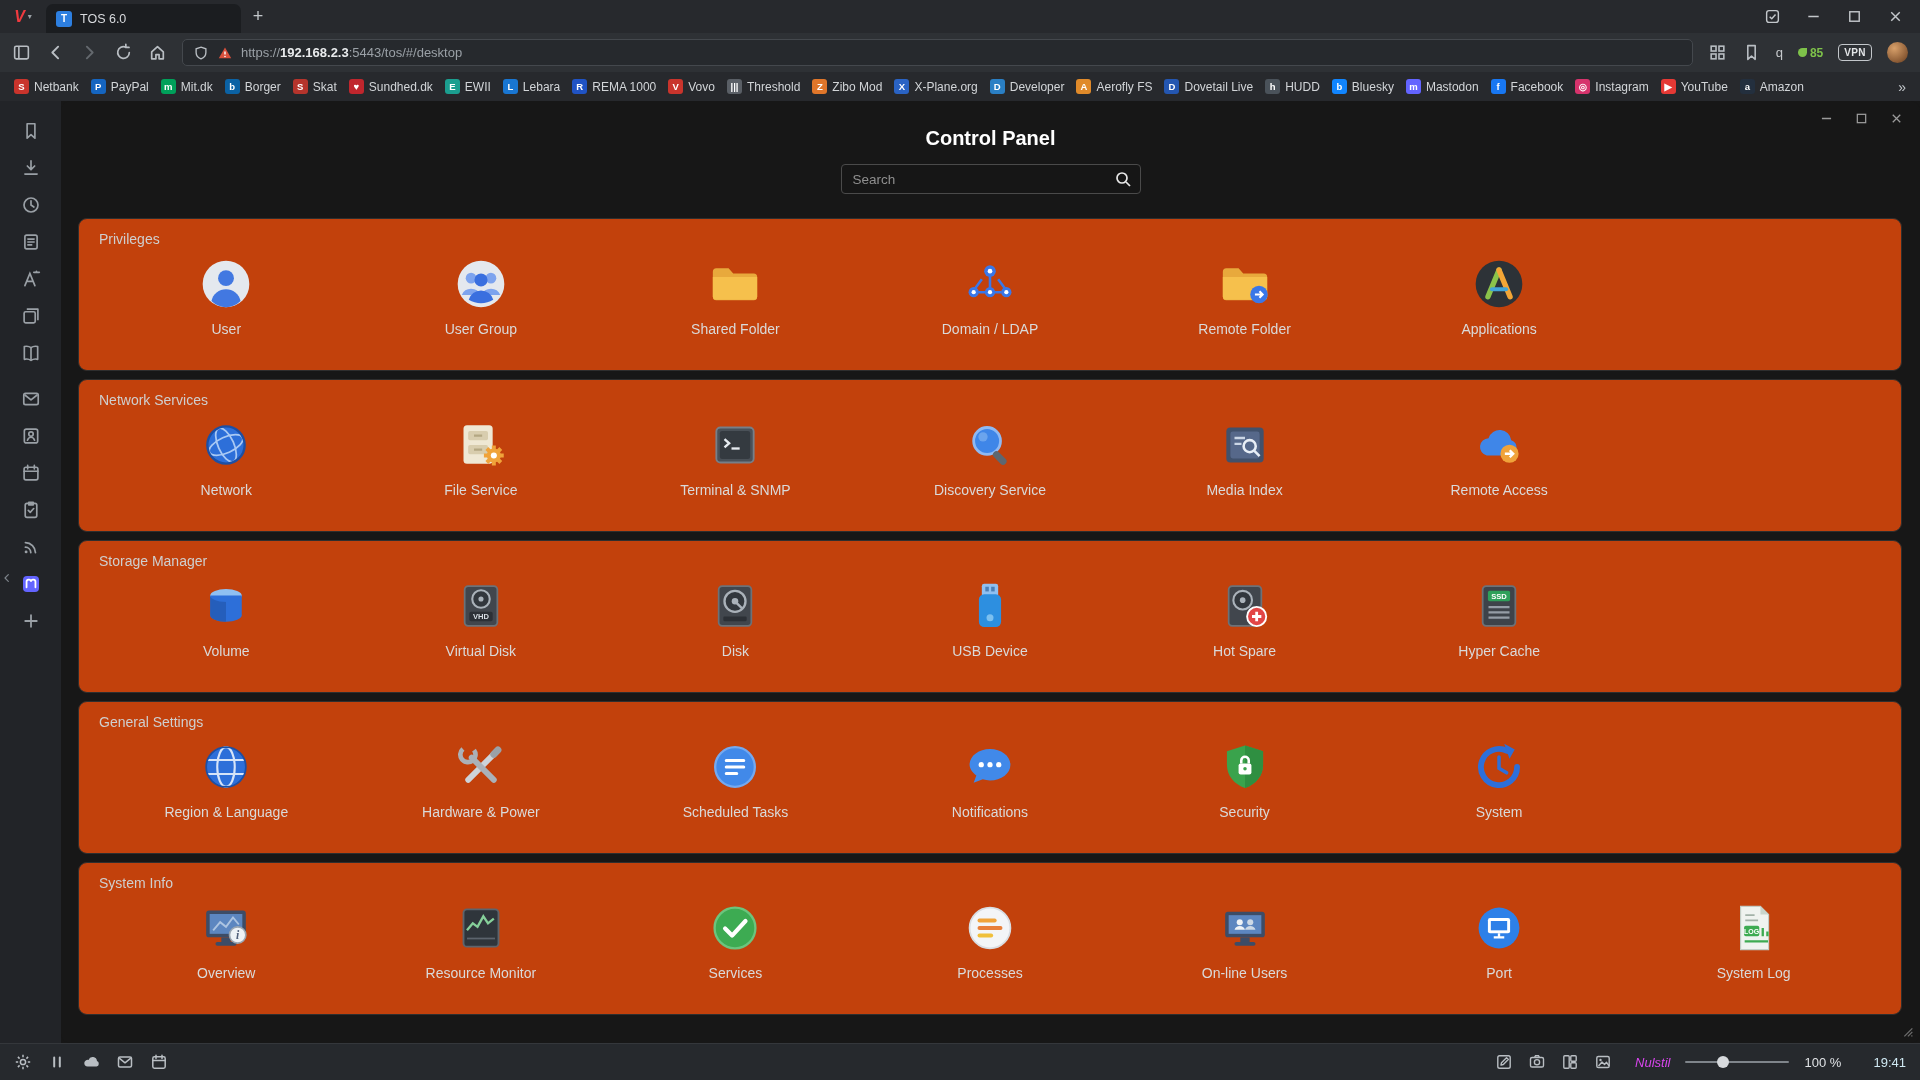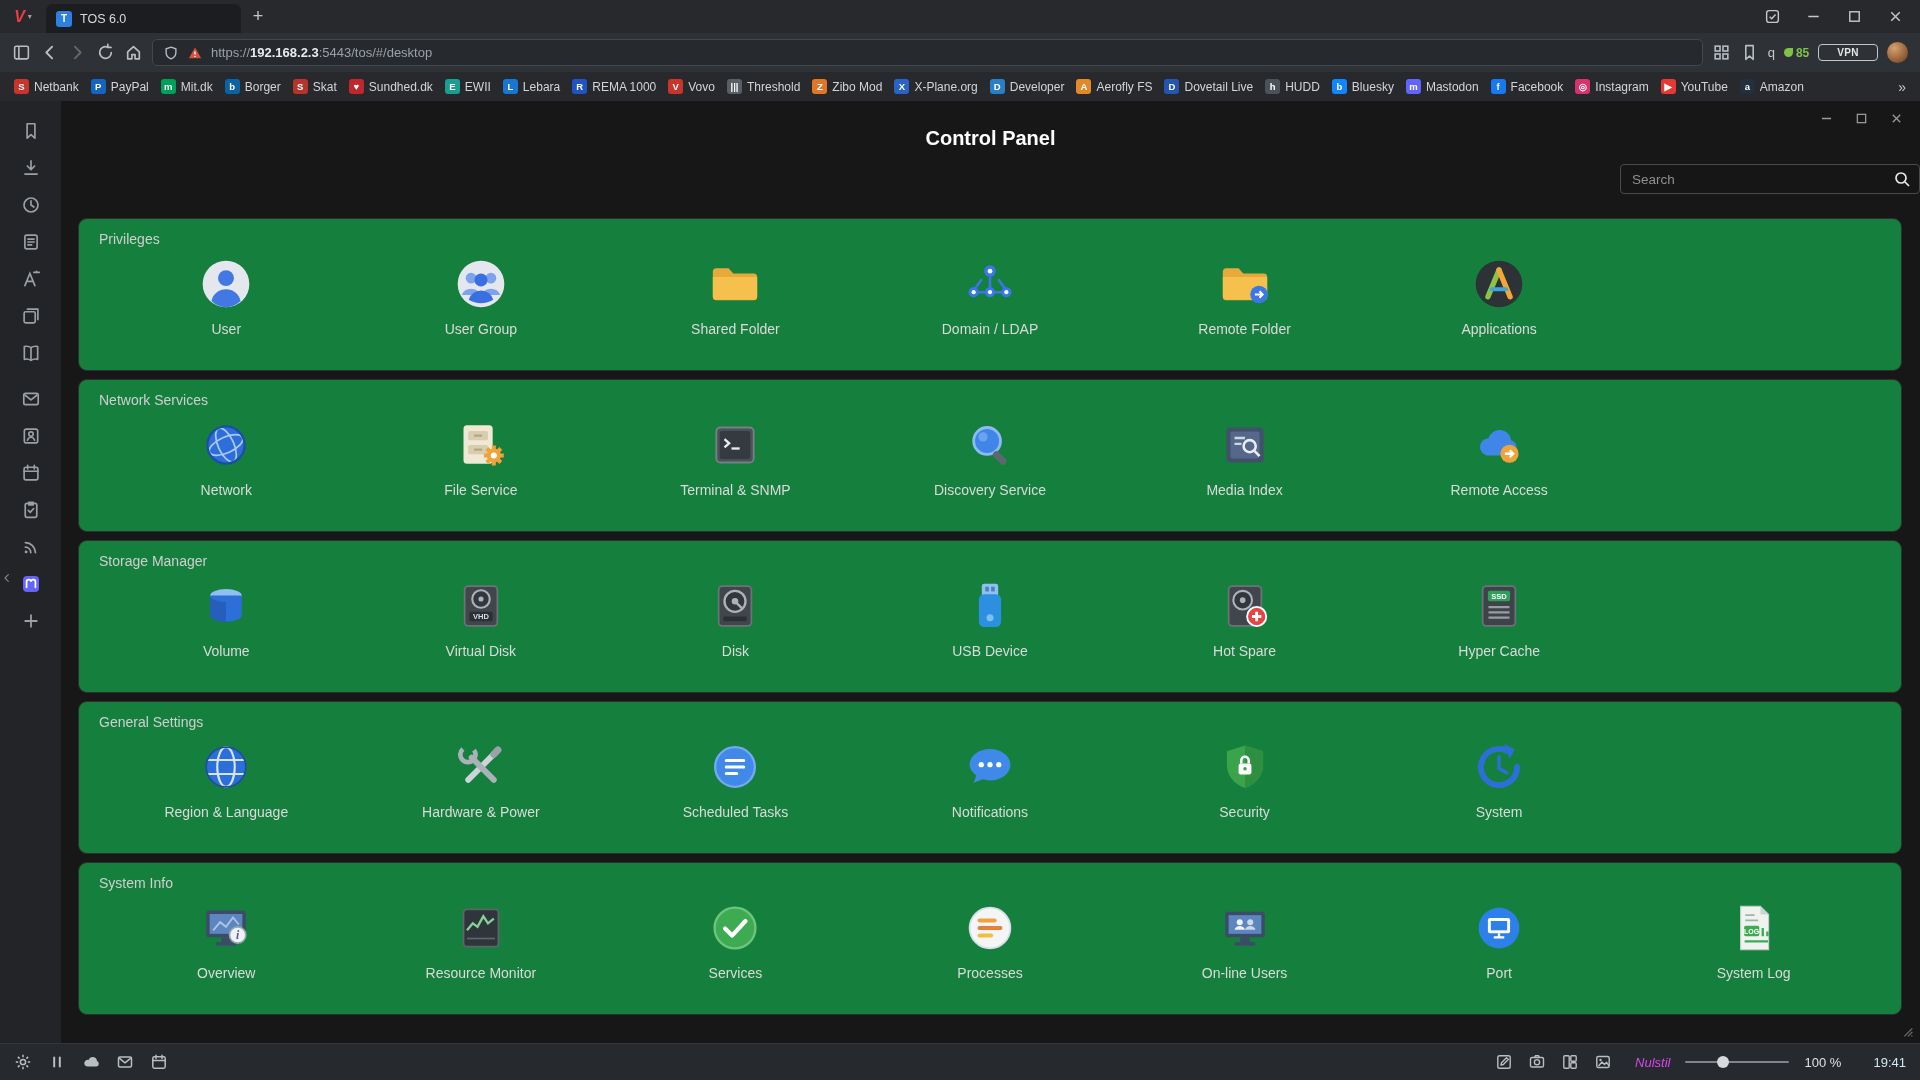--- a/index.html
+++ b/index.html
@@ -18,33 +18,33 @@
     font-size:10px;font-weight:bold;display:flex;align-items:center;justify-content:center;flex:0 0 auto;}
   .tab-title{color:#d8dadd;font-size:12.5px;white-space:nowrap;}
   .newtab{width:34px;display:flex;align-items:center;justify-content:center;
     color:#c3c7cb;font-size:18px;cursor:pointer;}
   .tab-right{margin-left:auto;display:flex;align-items:center;gap:24px;padding-right:16px;color:#c3c7cb;}
   .tb-ic{width:17px;height:17px;display:inline-flex;}
   .tb-ic svg{width:100%;height:100%;}
 
   
   .addressbar{height:39px;background:#2e3135;display:flex;align-items:center;
-    gap:9px;padding:0 12px;flex:0 0 auto;}
+    gap:15px;padding:0 12px;flex:0 0 auto;}
   .ab-ic{width:19px;height:19px;display:inline-flex;color:#b9bec3;flex:0 0 auto;cursor:pointer;}
   .ab-ic svg{width:100%;height:100%;}
   .ab-ic.dim{color:#64696e;}
   .addr-field{flex:1;height:27px;background:#26292d;border:1px solid #44484d;border-radius:5px;
     display:flex;align-items:center;padding:0 10px;gap:8px;min-width:0;}
   .url{font-size:13px;color:#9aa0a6;white-space:nowrap;overflow:hidden;}
   .url b{color:#e9ebed;}
   .hint-q{color:#c6c9cc;font-size:13px;}
   .battery{display:flex;align-items:center;gap:3px;color:#7ec24a;font-size:12px;font-weight:bold;}
   .leaf{width:9px;height:9px;border-radius:50% 0 50% 50%;background:#7ec24a;display:inline-block;}
   .vpn-pill{border:1.4px solid #c3c7cb;border-radius:4px;color:#e3e5e7;font-size:10px;
-    font-weight:bold;padding:2px 18px;letter-spacing:.4px;}
+    font-weight:bold;padding:2px 5px;letter-spacing:.4px;}
   .avatar{width:21px;height:21px;border-radius:50%;flex:0 0 auto;
     background:radial-gradient(circle at 35% 30%,#d8a06a,#8a5a34 70%,#5c3a20);}
 
   
   .bookmarksbar{height:29px;background:#27292d;display:flex;align-items:center;
     padding:0 8px;flex:0 0 auto;overflow:hidden;}
   .bm-item{display:flex;align-items:center;gap:5px;padding:0 6px;cursor:pointer;flex:0 0 auto;}
   .bm-fav{width:15px;height:15px;border-radius:3px;color:#fff;font-size:9.5px;font-weight:bold;
     display:flex;align-items:center;justify-content:center;}
   .bm-label{color:#d2d5d8;font-size:12px;white-space:nowrap;text-align:center;}
@@ -59,29 +59,29 @@
   .pb-ic{width:20px;height:20px;color:#9aa0a6;display:inline-flex;cursor:pointer;}
   .pb-ic svg{width:100%;height:100%;}
   .panel-collapse{position:absolute;left:1px;top:468px;width:12px;height:18px;color:#7d838a;cursor:pointer;}
   .panel-collapse svg{width:100%;height:100%;}
 
   
   .desktop{flex:1;background:#171717;position:relative;overflow:hidden;min-width:0;border-radius:9px;}
   .tos-winctl{position:absolute;top:10px;right:16px;display:flex;gap:20px;color:#9b9b9b;z-index:5;}
   .tos-winctl .tb-ic{width:15px;height:15px;cursor:pointer;}
   .cp-title{margin:26px 0 14px;text-align:center;font-size:20px;font-weight:bold;color:#ffffff;}
-  .search-row{display:flex;justify-content:flex-end;margin-bottom:24px;}
+  .search-row{display:flex;justify-content:center;margin-bottom:24px;}
   .search-box{position:relative;width:300px;}
   .search-box input{width:100%;height:30px;background:#161616;border:1px solid #4a4a4a;border-radius:4px;
     color:#d8d8d8;font-size:13.5px;padding:0 36px 0 11px;outline:none;font-family:"Liberation Sans",sans-serif;}
   .search-box input::placeholder{color:#8f8f8f;}
   .search-ic{position:absolute;right:9px;top:6px;width:18px;height:18px;color:#e8e8e8;cursor:pointer;}
   .search-ic svg{width:100%;height:100%;}
   .sections{margin:0 18px 0 17px;}
-  .section{background:#15803d;border:1px solid #2e2e2e;border-radius:9px;
+  .section{background:#c2410c;border:1px solid #2e2e2e;border-radius:9px;
     padding:12px 20px 14px;margin-bottom:8px;height:153px;}
   .section-title{font-size:14px;color:#cfcfcf;margin-bottom:8px;}
   .section-items{display:grid;grid-template-columns:repeat(7,1fr);}
   .app-item{display:flex;flex-direction:column;align-items:center;gap:8px;cursor:pointer;}
   .app-icon{width:58px;height:58px;display:flex;align-items:center;justify-content:center;}
   .app-icon svg{width:56px;height:56px;}
   .app-item-label{font-size:14px;color:#dadada;white-space:nowrap;}
   .resize-handle{position:absolute;right:5px;bottom:4px;width:16px;height:16px;color:#6f6f6f;cursor:nwse-resize;}
   .resize-handle svg{width:100%;height:100%;}
 

